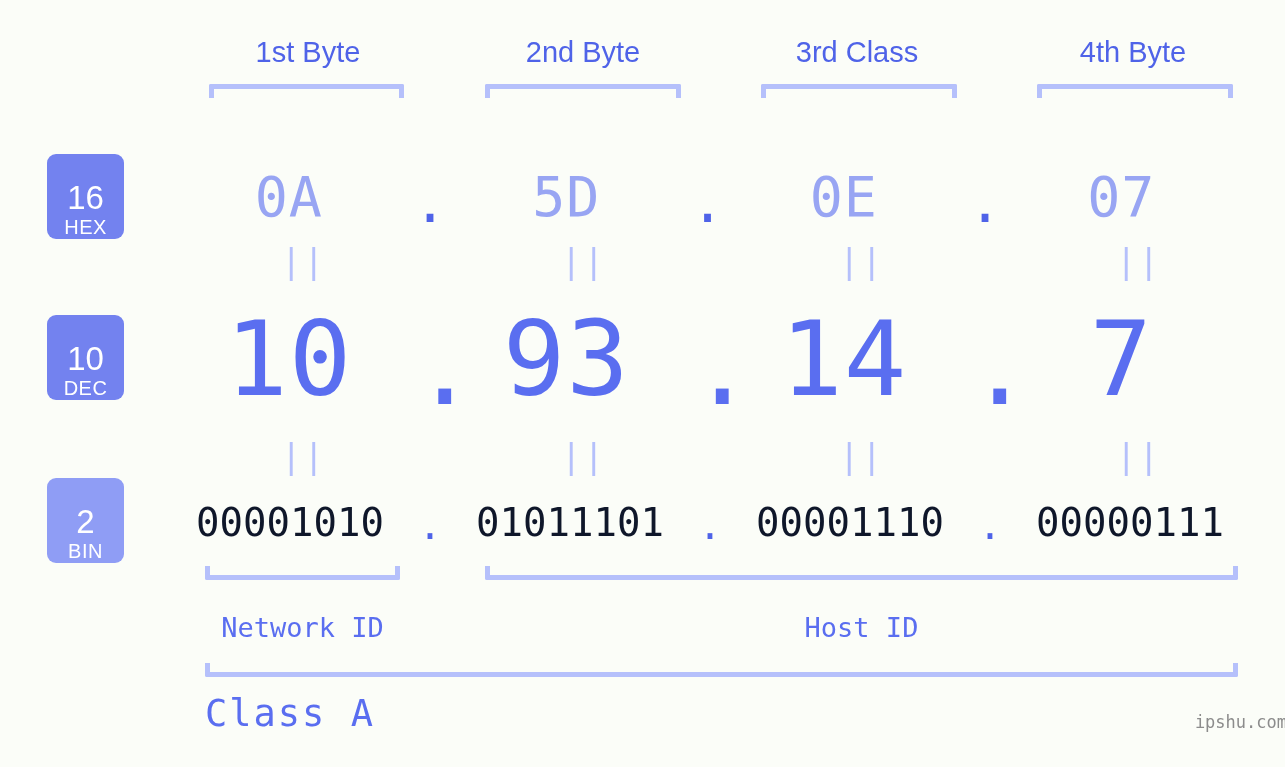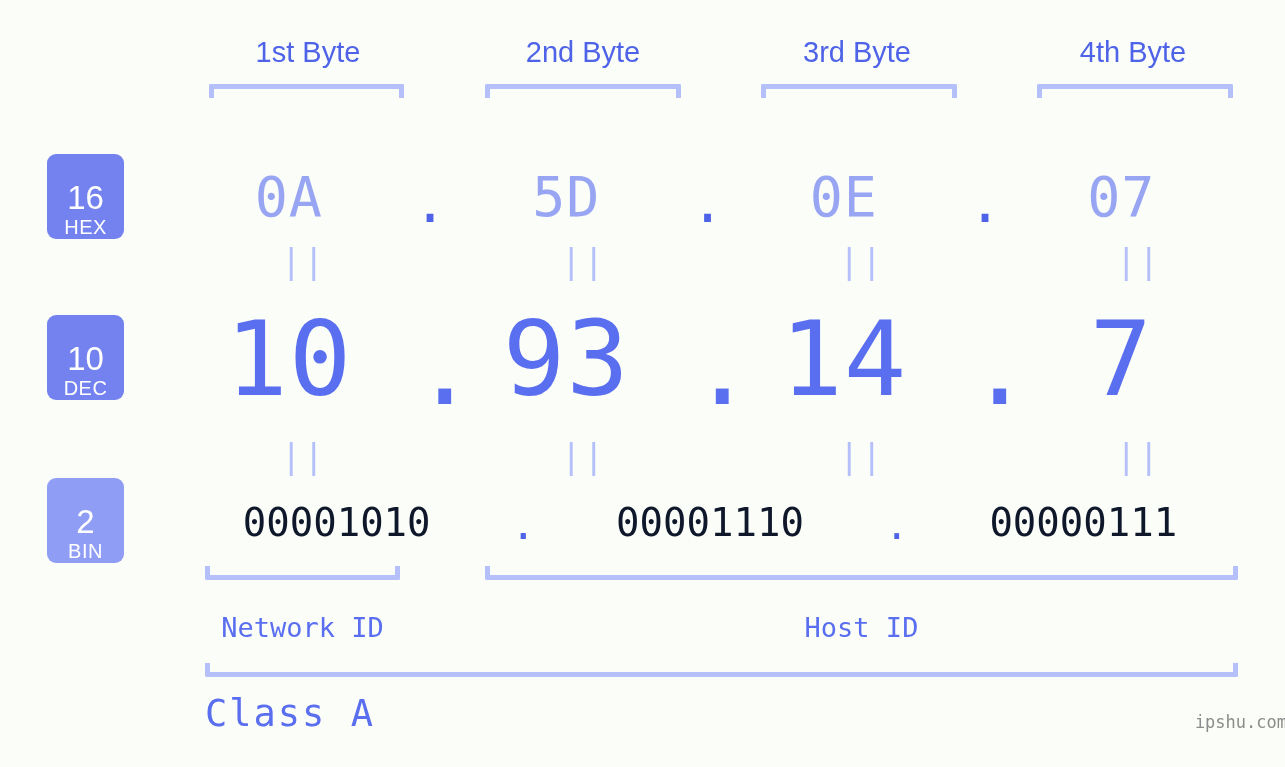--- a/index.html
+++ b/index.html
@@ -199,21 +199,21 @@
     letter-spacing: 0px;
   }
 </style>
 </head>
 <body>
 
 <div id="stage">
 
   <div class="byte-label" style="left:200px; width:216px;">1st Byte</div>
   <div class="byte-label" style="left:478px; width:210px;">2nd Byte</div>
-  <div class="byte-label" style="left:756px; width:202px;">3rd Byte</div>
+  <div class="byte-label" style="left:756px; width:202px;">3rd Class</div>
   <div class="byte-label" style="left:1030px; width:206px;">4th Byte</div>
 
   <div class="bracket-top" style="left:209px; top:84px; width:195px;"></div>
   <div class="bracket-top" style="left:485px; top:84px; width:196px;"></div>
   <div class="bracket-top" style="left:761px; top:84px; width:196px;"></div>
   <div class="bracket-top" style="left:1037px; top:84px; width:196px;"></div>
 
   <div class="badge hex" style="top:154px;">
     <div class="base">16</div>
     <div class="name">HEX</div>
@@ -267,20 +267,21 @@
   <div class="eqmark" style="left:281px; top:439px;">||</div>
   <div class="eqmark" style="left:561px; top:439px;">||</div>
   <div class="eqmark" style="left:839px; top:439px;">||</div>
   <div class="eqmark" style="left:1116px; top:439px;">||</div>
 
   <div class="row" id="bin-row">
     <div class="cell">00001010</div>
     <div class="dot-sep">
         <span>.</span>
       </div>
+    <div class="cell">01011101</div>
     <div class="dot-sep">
         <span>.</span>
       </div>
     <div class="cell">00001110</div>
     <div class="dot-sep">
         <span>.</span>
       </div>
     <div class="cell">00000111</div>
   </div>
 

